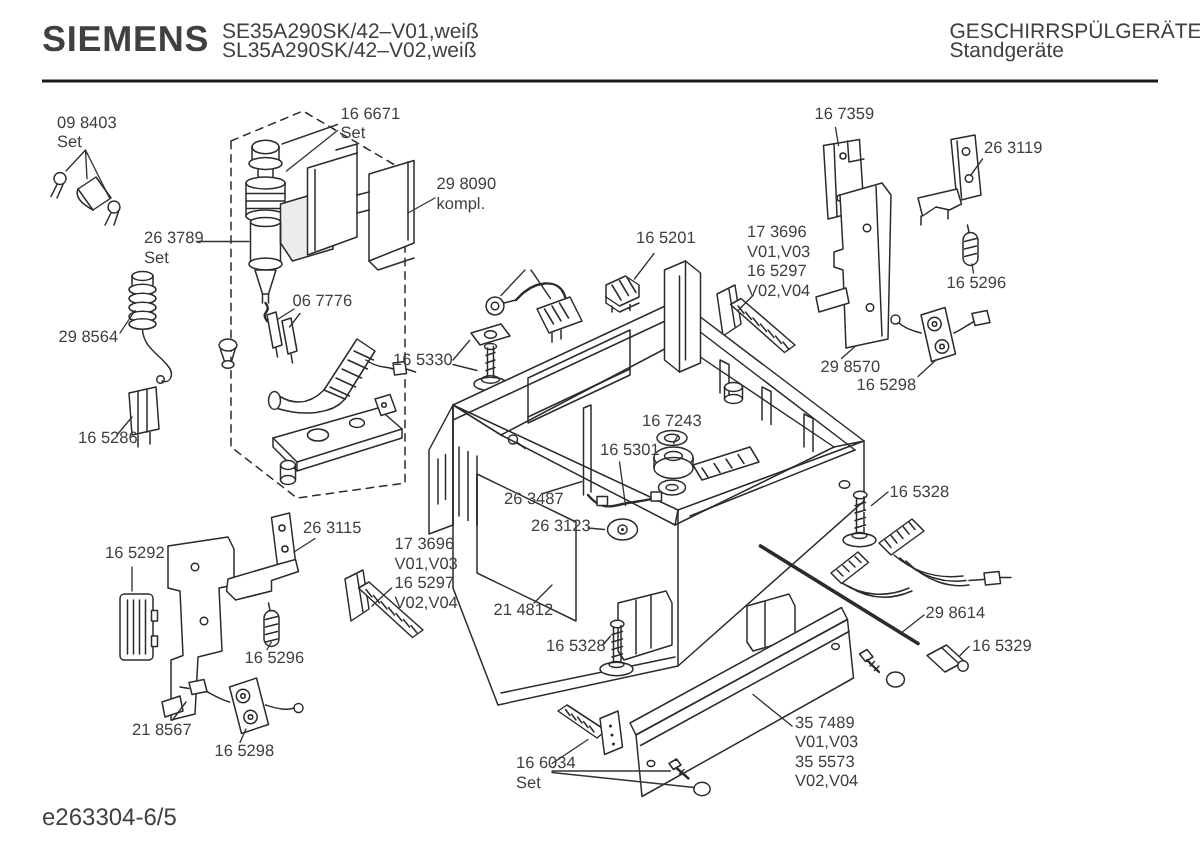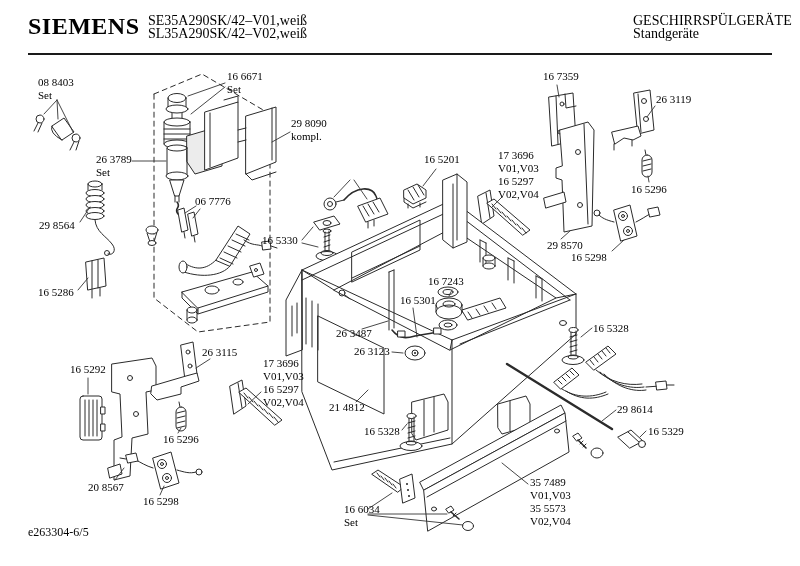--- a/index.html
+++ b/index.html
@@ -1,22 +1,22 @@
 <!DOCTYPE html>
 <html><head>
 <meta charset="utf-8">
 <style>
   html,body{margin:0;padding:0;background:#fff;}
   .page{position:relative;width:800px;height:566px;background:#fff;overflow:hidden;
-        font-family:Liberation Serif, serif;color:#000000;}
+        font-family:Liberation Sans, sans-serif;color:#404040;}
   .brand{position:absolute;left:28px;top:13px;font-size:24px;font-weight:bold;letter-spacing:.5px;}
   .hblock{position:absolute;font-size:14px;line-height:13px;white-space:pre-line;}
   .rule{position:absolute;left:28px;top:53px;width:744px;border-top:2px solid #1a1a1a;}
   .lbl{position:absolute;font-size:11px;line-height:13px;white-space:pre-line;}
-  .footer{position:absolute;left:28px;top:525px;font-size:12px;}
+  .footer{position:absolute;left:28px;top:537px;font-size:16px;}
   svg.diagram{position:absolute;left:0;top:0;}
   svg.diagram *{stroke:#2b2b2b;stroke-width:1;fill:none;stroke-linejoin:round;stroke-linecap:round;}
   svg .f{fill:#fff}
   svg .g{fill:#ececec}
   svg .w{stroke-width:1.6}
   svg .w2{stroke-width:2.4}
   svg .d{stroke-dasharray:5 4}
   svg .ld{stroke:#333;stroke-width:.9}
   svg .dot{fill:#222;stroke:none}
 </style>
@@ -361,59 +361,59 @@
     </g>
   </svg>
 
   <div class="brand">SIEMENS</div>
   <div class="hblock" style="left:148px;top:14px">SE35A290SK/42–V01,weiß
 SL35A290SK/42–V02,weiß</div>
   <div class="hblock" style="left:633px;top:14px">GESCHIRRSPÜLGERÄTE</div>
   <div class="hblock" style="left:633px;top:27px">Standgeräte</div>
   <div class="rule"></div>
 
-  <div class="lbl" style="left:38px;top:76px">08 8403
+  <div class="lbl" style="left:38px;top:76px">09 8403
 Set</div>
   <div class="lbl" style="left:227px;top:70px">16 6671
 Set</div>
   <div class="lbl" style="left:291px;top:117px">29 8090
 kompl.</div>
   <div class="lbl" style="left:424px;top:153px">16 5201</div>
   <div class="lbl" style="left:543px;top:70px">16 7359</div>
   <div class="lbl" style="left:656px;top:93px">26 3119</div>
   <div class="lbl" style="left:498px;top:149px">17 3696
 V01,V03
 16 5297
 V02,V04</div>
   <div class="lbl" style="left:631px;top:183px">16 5296</div>
   <div class="lbl" style="left:96px;top:153px">26 3789
 Set</div>
   <div class="lbl" style="left:195px;top:195px">06 7776</div>
   <div class="lbl" style="left:39px;top:219px">29 8564</div>
   <div class="lbl" style="left:262px;top:234px">16 5330</div>
   <div class="lbl" style="left:547px;top:239px">29 8570</div>
   <div class="lbl" style="left:571px;top:251px">16 5298</div>
-  <div class="lbl" style="left:38px;top:286px">16 5286</div>
+  <div class="lbl" style="left:52px;top:286px">16 5286</div>
   <div class="lbl" style="left:428px;top:275px">16 7243</div>
   <div class="lbl" style="left:400px;top:294px">16 5301</div>
   <div class="lbl" style="left:336px;top:327px">26 3487</div>
   <div class="lbl" style="left:354px;top:345px">26 3123</div>
   <div class="lbl" style="left:593px;top:322px">16 5328</div>
   <div class="lbl" style="left:70px;top:363px">16 5292</div>
   <div class="lbl" style="left:202px;top:346px">26 3115</div>
   <div class="lbl" style="left:263px;top:357px">17 3696
 V01,V03
 16 5297
 V02,V04</div>
   <div class="lbl" style="left:329px;top:401px">21 4812</div>
   <div class="lbl" style="left:617px;top:403px">29 8614</div>
   <div class="lbl" style="left:364px;top:425px">16 5328</div>
   <div class="lbl" style="left:648px;top:425px">16 5329</div>
   <div class="lbl" style="left:163px;top:433px">16 5296</div>
-  <div class="lbl" style="left:88px;top:481px">20 8567</div>
+  <div class="lbl" style="left:88px;top:481px">21 8567</div>
   <div class="lbl" style="left:143px;top:495px">16 5298</div>
   <div class="lbl" style="left:530px;top:476px">35 7489
 V01,V03
 35 5573
 V02,V04</div>
   <div class="lbl" style="left:344px;top:503px">16 6034
 Set</div>
 
   <div class="footer">e263304-6/5</div>
 </div>

